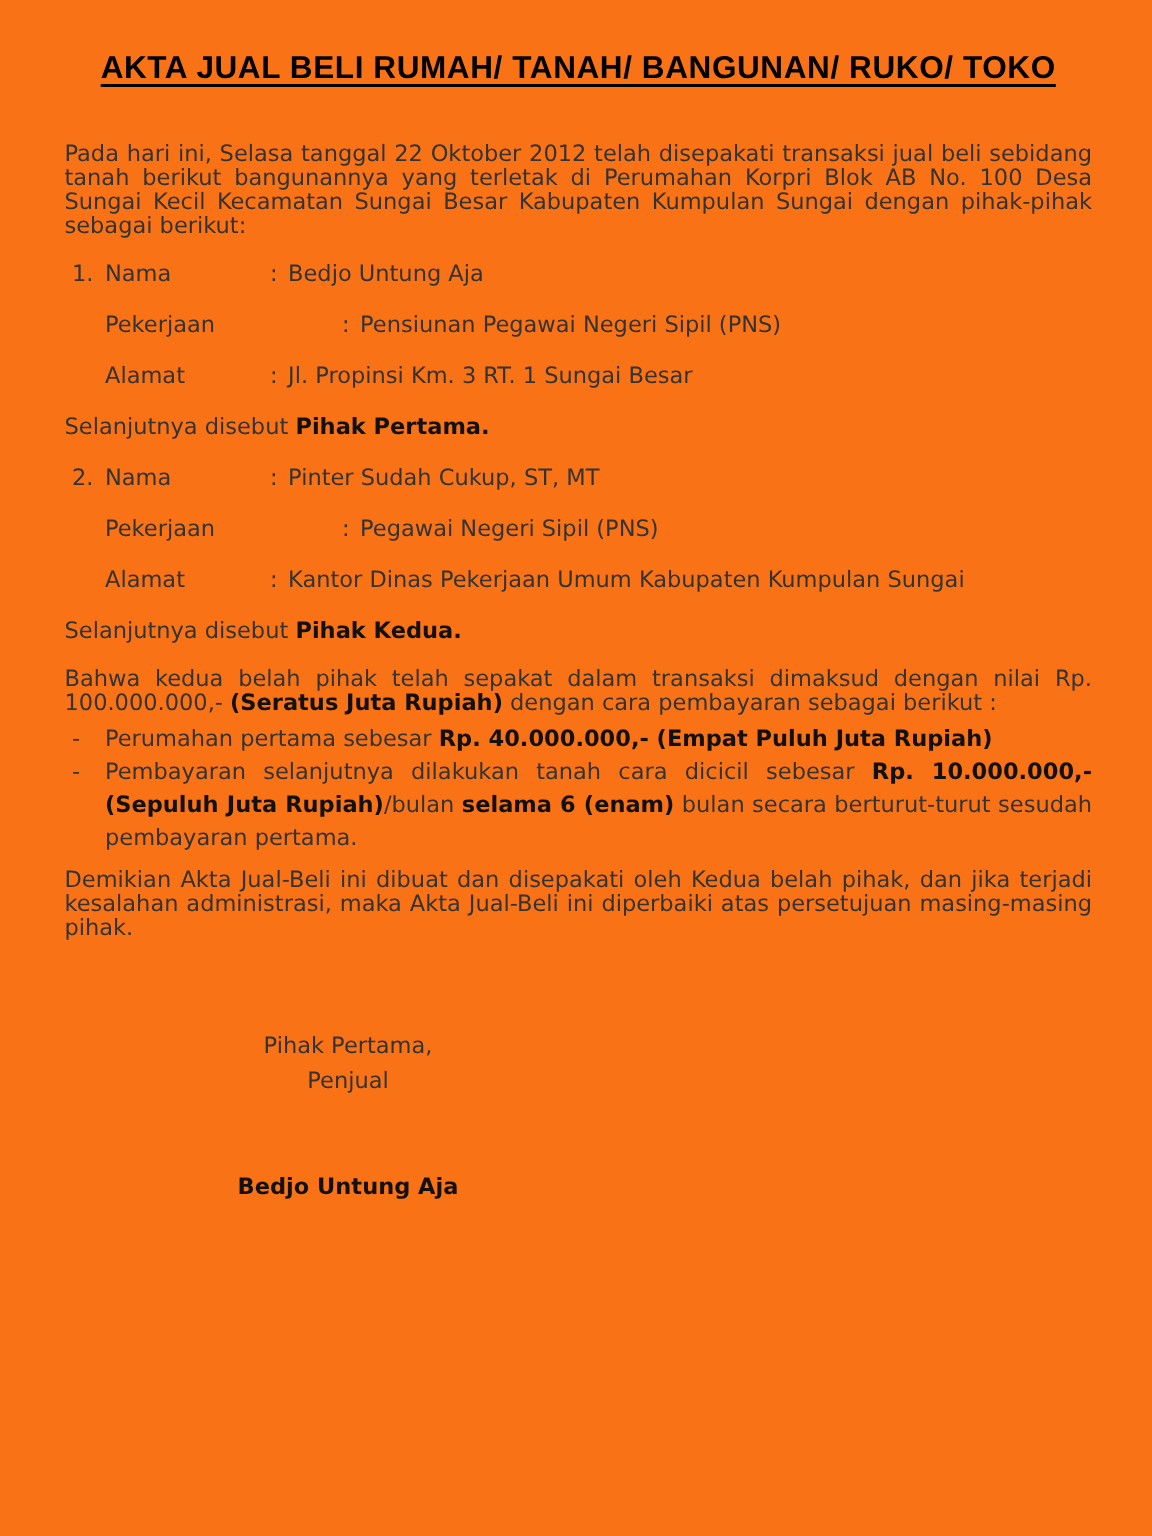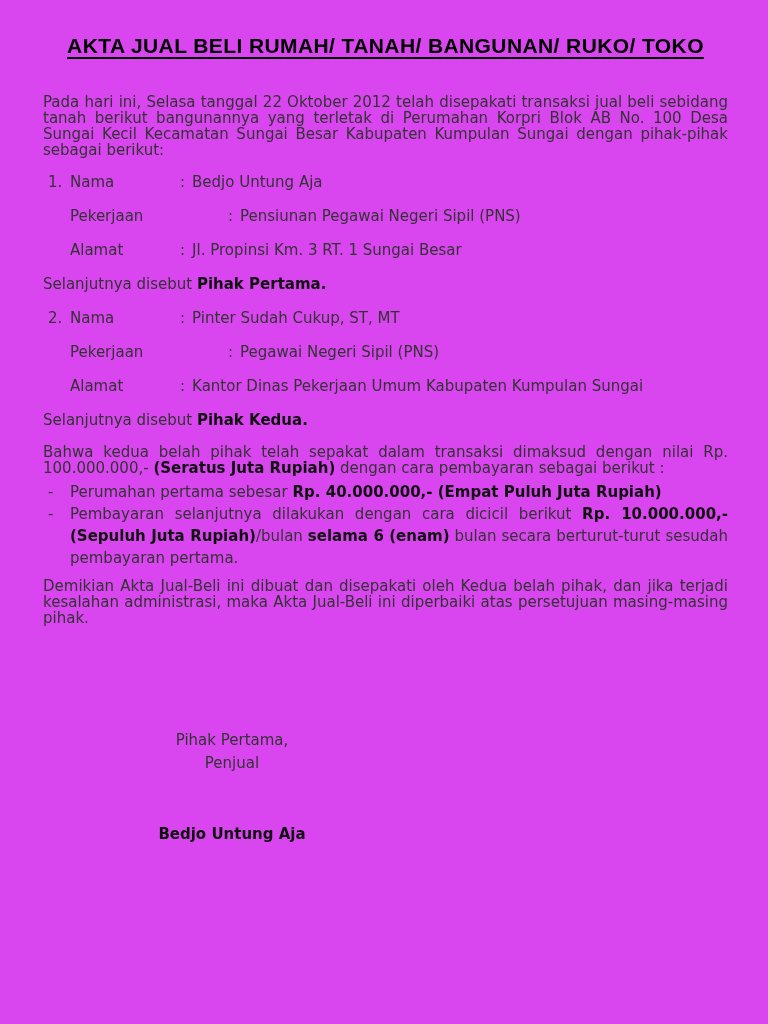--- a/index.html
+++ b/index.html
@@ -1,21 +1,21 @@
 <!DOCTYPE html>
 <html><head>
 <meta charset="utf-8">
 <style>
   html, body { margin: 0; padding: 0; background: #ffffff; }
   .page {
     position: relative;
     width: 768px;
     height: 1024px;
     margin: 0 auto;
-    background: #d946ef;
+    background: #f97316;
     font-family: "DejaVu Sans", sans-serif;
     font-size: 15px;
     color: #333333;
     box-sizing: border-box;
     padding: 34px 40px 0 43px;
     overflow: hidden;
   }
   b, .bold { font-weight: bold; color: #111111; }
 
   .doc-title {
@@ -68,21 +68,21 @@
   .signatures {
     display: flex;
     margin-top: 60px;
   }
   .sig-col {
     width: 300px;
     flex: none;
     text-align: center;
     line-height: 23px;
   }
-  .sig-col.left  { margin-left: 39px; margin-top: 43px; }
+  .sig-col.left  { margin-left: 39px; }
   .sig-col.right { margin-left: 2px; }
   .sig-name {
     margin-top: 49px;
     font-weight: bold;
     color: #111111;
     line-height: 20px;
   }
 </style>
 </head>
 <body>
@@ -143,21 +143,21 @@
 
   <p class="para"><span>Bahwa kedua belah pihak telah sepakat dalam transaksi dimaksud dengan nilai Rp. 100.000.000,- </span><b>(Seratus Juta Rupiah)</b><span> dengan cara pembayaran sebagai berikut :</span></p>
 
   <div class="payments">
     <div class="payment">
       <span class="bullet">-</span>
       <span class="ptext"><span>Perumahan pertama sebesar </span><b>Rp. 40.000.000,- (Empat Puluh Juta Rupiah)</b></span>
     </div>
     <div class="payment">
       <span class="bullet">-</span>
-      <span class="ptext"><span>Pembayaran selanjutnya dilakukan dengan cara dicicil berikut </span><b>Rp. 10.000.000,- (Sepuluh Juta Rupiah)</b><span>/bulan </span><b>selama 6 (enam)</b><span> bulan secara berturut-turut sesudah pembayaran pertama.</span></span>
+      <span class="ptext"><span>Pembayaran selanjutnya dilakukan tanah cara dicicil sebesar </span><b>Rp. 10.000.000,- (Sepuluh Juta Rupiah)</b><span>/bulan </span><b>selama 6 (enam)</b><span> bulan secara berturut-turut sesudah pembayaran pertama.</span></span>
     </div>
   </div>
 
   <p class="para closing">Demikian Akta Jual-Beli ini dibuat dan disepakati oleh Kedua belah pihak, dan jika terjadi kesalahan administrasi, maka Akta Jual-Beli ini diperbaiki atas persetujuan masing-masing pihak.</p>
 
   <div class="signatures">
     <div class="sig-col left">
       <div>Pihak Pertama,</div>
       <div>Penjual</div>
       <div class="sig-name">Bedjo Untung Aja</div>

